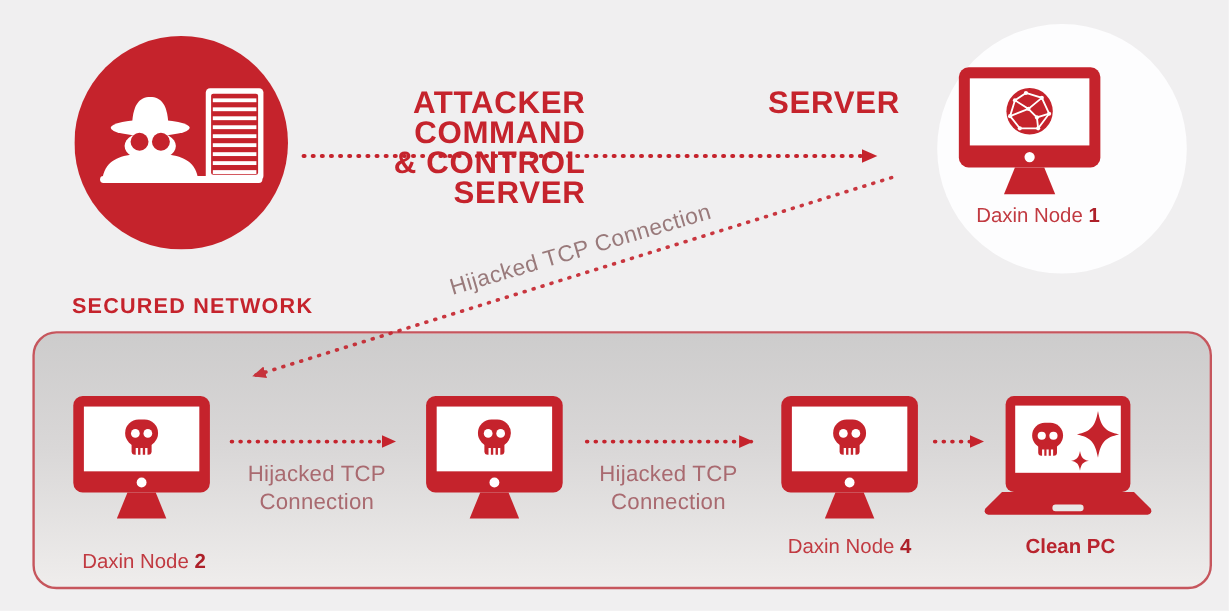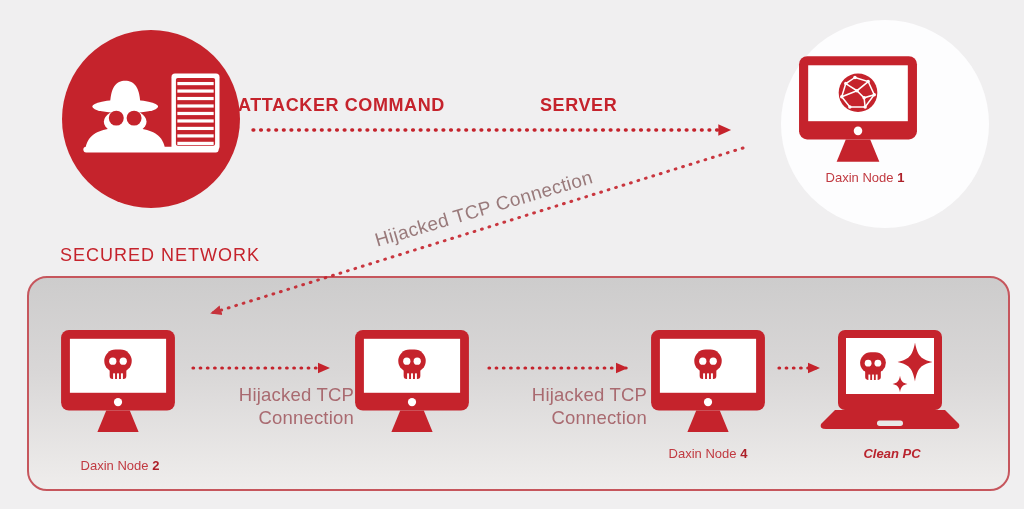--- a/index.html
+++ b/index.html
@@ -5,25 +5,25 @@
   html,body{margin:0;padding:0;}
   .stage{
     position:relative;width:1024px;height:509px;overflow:hidden;
     background:#f0eff0;
     font-family:"Liberation Sans", sans-serif;
     -webkit-font-smoothing:antialiased;
   }
   .abs{position:absolute;}
   
   .heading{
-    position:absolute;text-align:left;font-weight:bold;
-    font-size:18px;line-height:25px;letter-spacing:.6px;color:var(--brand-red);margin-top:20px;
+    position:absolute;text-align:right;font-weight:bold;
+    font-size:26px;line-height:25px;letter-spacing:.6px;color:var(--brand-red);
   }
   .secured-label{
-    position:absolute;left:60px;top:245px;font-weight:normal;
+    position:absolute;left:60px;top:245px;font-weight:bold;
     font-size:18px;letter-spacing:1px;color:var(--brand-red);
   }
   
   .attacker-circle{position:absolute;left:62px;top:30px;width:178px;height:178px;z-index:3;}
   .node1-circle{
     position:absolute;left:781px;top:20px;width:208px;height:208px;border-radius:50%;
     background:#fdfdfe;z-index:2;
   }
   
   .secured-box{
@@ -31,26 +31,26 @@
     border:2px solid #c6565d;border-radius:20px;
     background:linear-gradient(180deg,#cdcccc 0%,#d9d7d7 45%,#efedec 100%);
     z-index:1;
   }
   
   .arrows{position:absolute;left:0;top:0;z-index:2;pointer-events:none;}
   
   .node-icon{position:absolute;z-index:3;}
   .node-label{
     position:absolute;z-index:4;text-align:center;
-    font-size:13px;color:#c13a41;
+    font-size:17px;color:#c13a41;
   }
   .node-label b{color:#ad2029;}
   .clean-label{font-weight:bold;color:#b9242e;}
   .hop-label{
-    position:absolute;z-index:4;text-align:right;
+    position:absolute;z-index:4;text-align:center;
     font-size:18.5px;line-height:23px;color:#a96a70;letter-spacing:.2px;
   }
   .diag-label{
     position:absolute;left:353px;top:198px;width:262px;text-align:center;z-index:2;
     font-size:19px;color:#997a7b;letter-spacing:.4px;
     transform:rotate(-16.5deg);
   }
   .red{fill:var(--brand-red);}
   .wht{fill:#ffffff;}
 </style>
@@ -136,20 +136,21 @@
       <ellipse class="wht" cx="35.5" cy="51.5" rx="12" ry="7"></ellipse>
       <path class="wht" d="M27,43 C27,32 30.5,28.5 35.5,28.5 C40.5,28.5 44,32 44,43 Z"></path>
       <ellipse class="wht" cx="35.5" cy="43" rx="18.5" ry="3.8"></ellipse>
       <circle class="red" cx="30.5" cy="49.5" r="4.2"></circle>
       <circle class="red" cx="40.5" cy="49.5" r="4.2"></circle>
     </g>
   </svg>
 
   <div class="heading" style="left:238px;top:73px;width:250px;">
     <div>ATTACKER COMMAND</div>
+    <div>&amp; CONTROL SERVER</div>
   </div>
   <div class="heading" style="left:540px;top:73px;width:210px;">
     <div>SERVER</div>
   </div>
 
   <div class="node1-circle">
     <svg class="abs" style="left:16px;top:34px;" width="122" height="110" viewBox="0 0 120 108">
       <use href="#monitor-frame-g"></use>
       <use href="#globe-g" transform="translate(60,38)"></use>
     </svg>
@@ -194,15 +195,15 @@
 
   <svg class="node-icon" style="left:815px;top:326px;" width="150" height="110" viewBox="0 0 150 110">
     <rect class="red" x="23" y="4" width="104" height="80" rx="7"></rect>
     <rect class="wht" x="31" y="12" width="88" height="56"></rect>
     <path class="red" d="M20,84 L130,84 L144,98 Q146,103 139,103 L11,103 Q4,103 6,98 Z"></path>
     <rect x="62" y="94.5" width="26" height="5.5" rx="2.7" fill="#e9e7e6"></rect>
     <use href="#skull-g" transform="translate(58,41) scale(0.92)"></use>
     <use href="#sparkle-g" transform="translate(100,36) scale(1.3)"></use>
     <use href="#sparkle-g" transform="translate(85,58) scale(0.55)"></use>
   </svg>
-  <div class="node-label clean-label" style="left:812px;top:446px;width:160px;font-style:italic;">Clean PC</div>
+  <div class="node-label clean-label" style="left:812px;top:446px;width:160px;">Clean PC</div>
 
 </div>
 
 </body></html>

